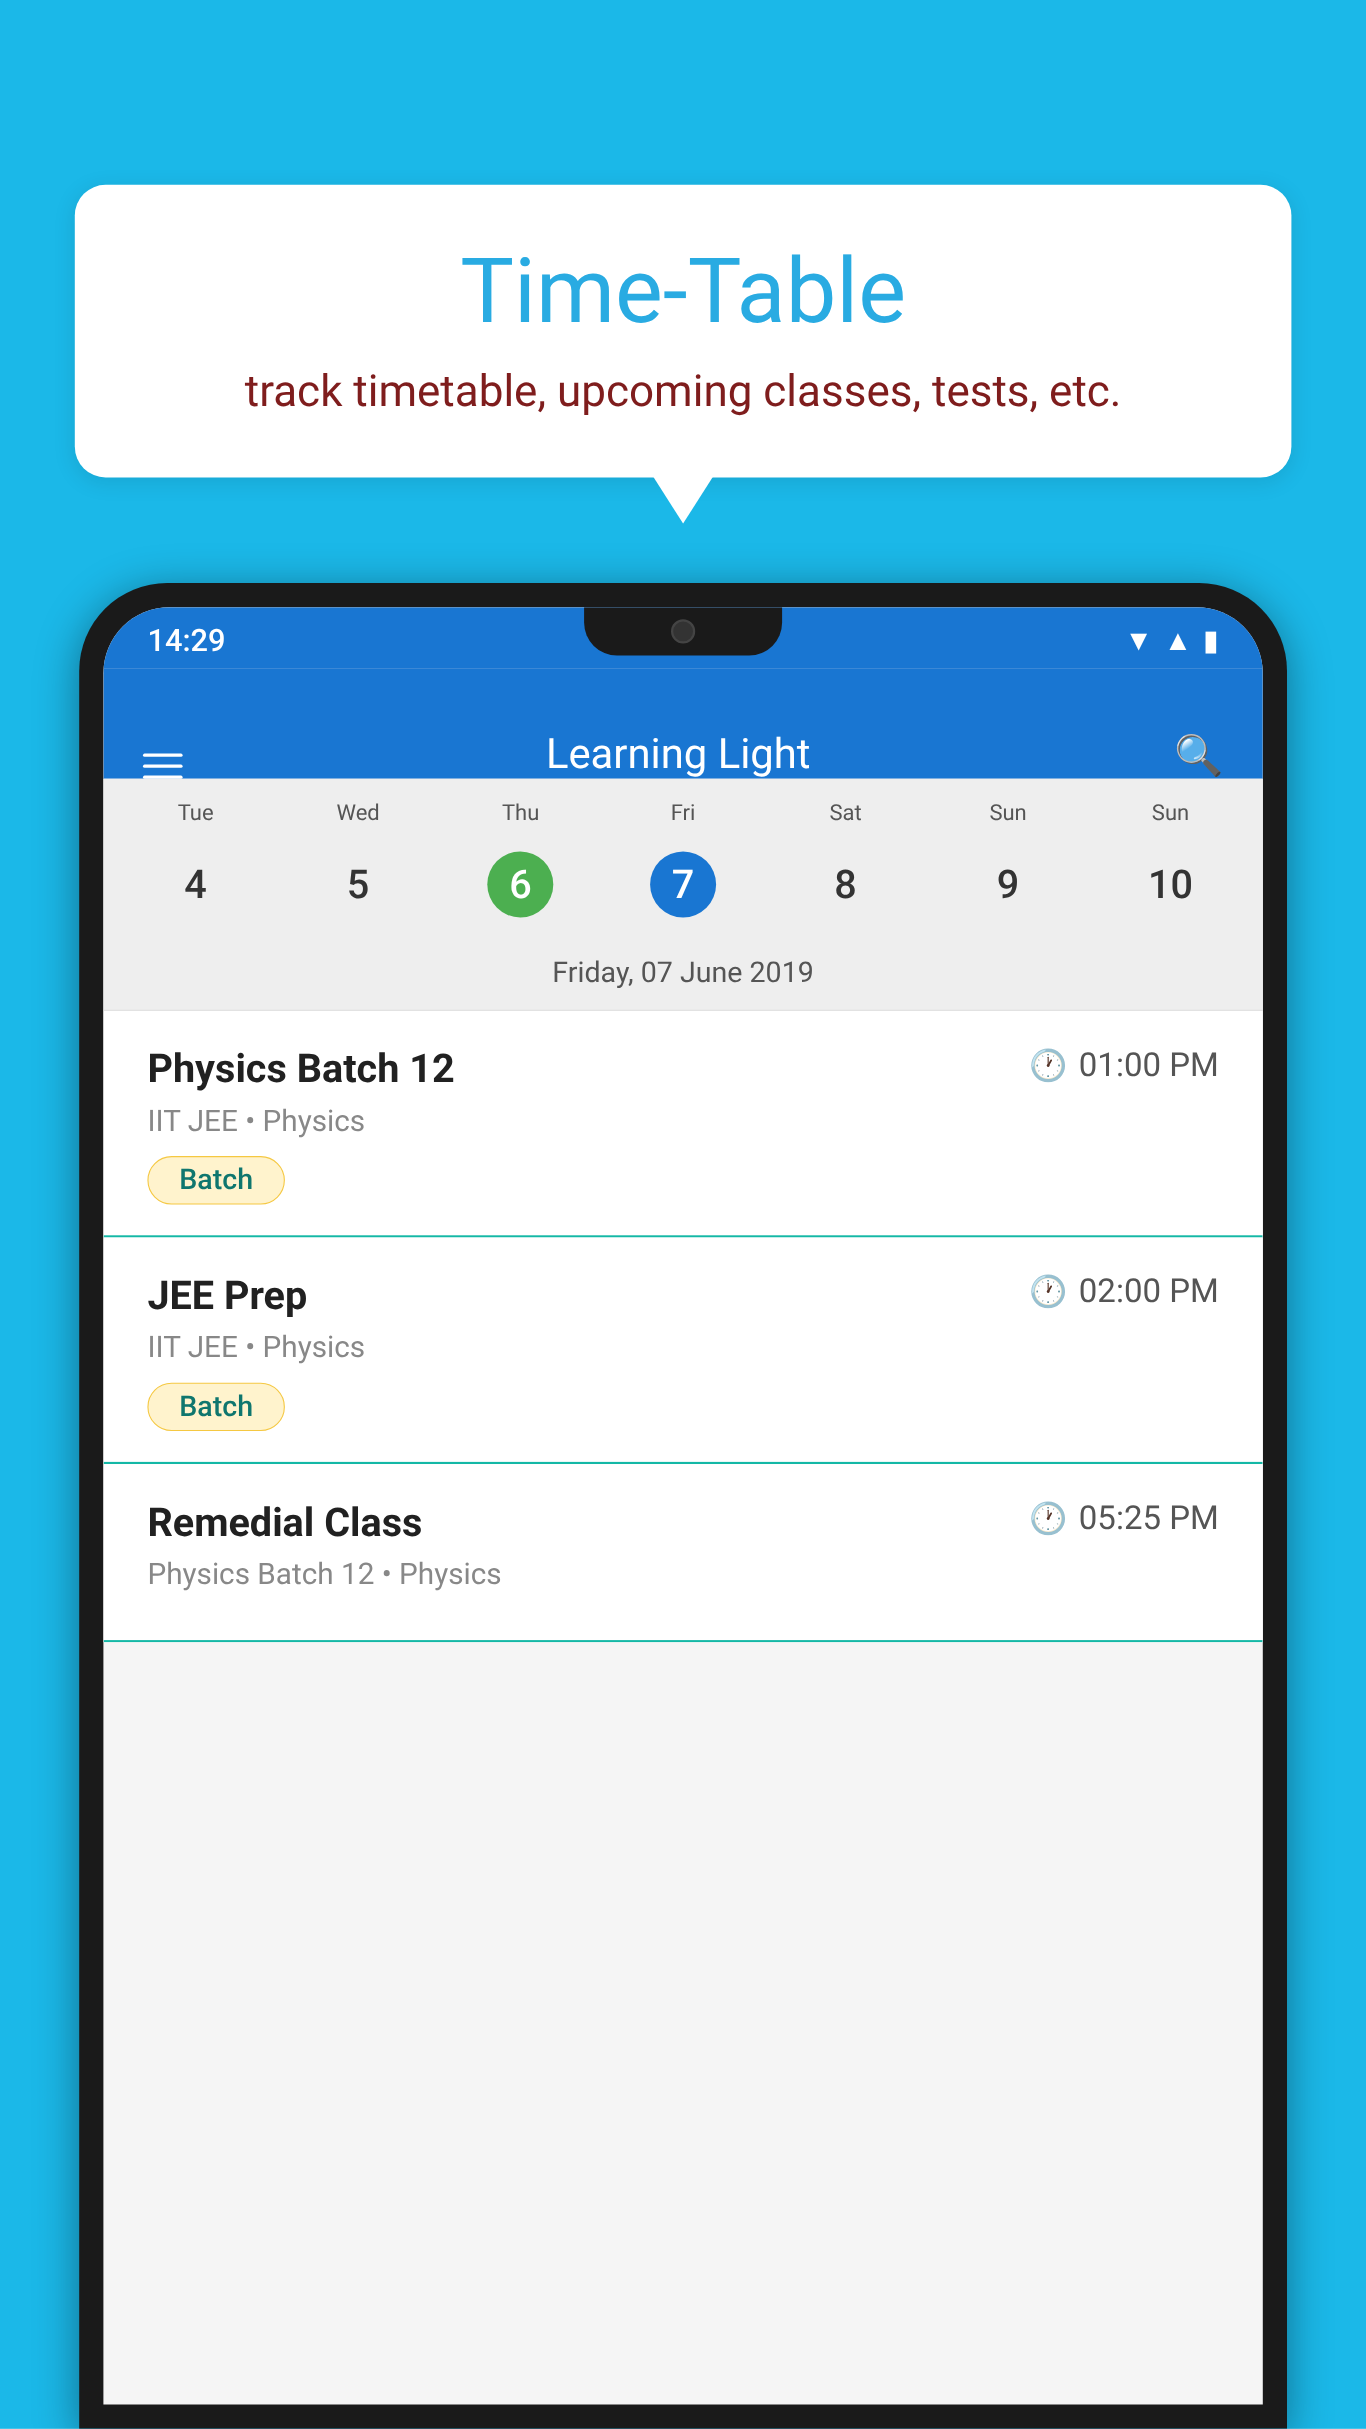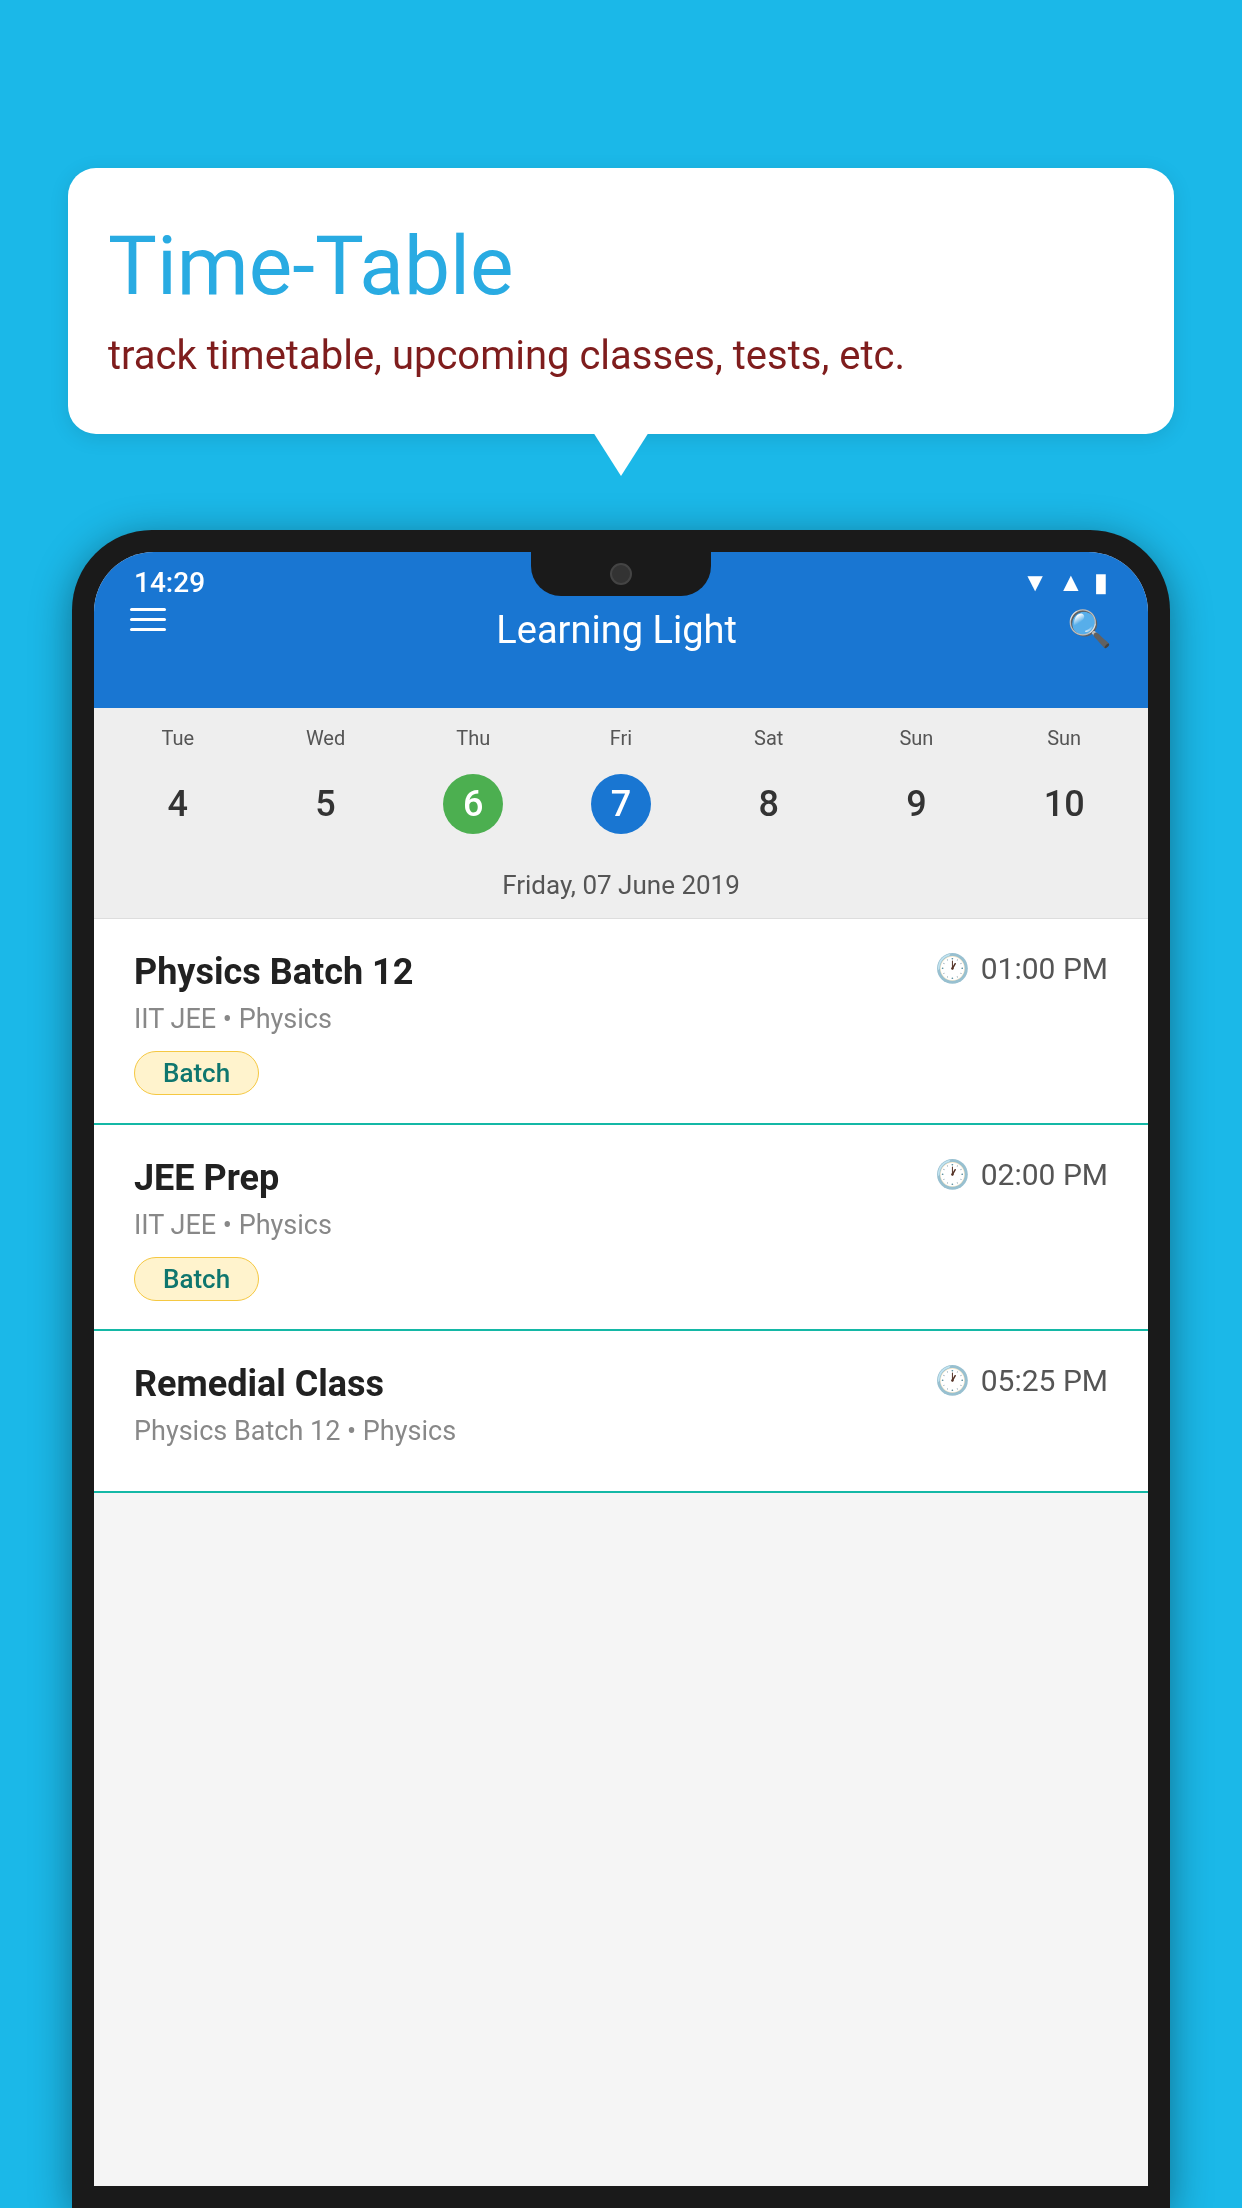--- a/index.html
+++ b/index.html
@@ -19,21 +19,21 @@
       position: absolute;
       top: 168px;
       left: 68px;
       right: 68px;
     }
 
     .speech-bubble {
       background: white;
       border-radius: 28px;
       padding: 50px 40px 55px;
-      text-align: left;
+      text-align: center;
       box-shadow: 0 4px 20px rgba(0,0,0,0.1);
       position: relative;
     }
 
     .speech-bubble::after {
       content: '';
       position: absolute;
       bottom: -42px;
       left: 50%;
       transform: translateX(-50%);
@@ -123,21 +123,21 @@
       display: flex;
       align-items: center;
       gap: 10px;
     }
 
     
     .app-bar {
       background: #1976D2;
       height: 100px;
       display: flex;
-      align-items: flex-start;
+      align-items: flex-end;
       padding: 0 36px;
       gap: 28px;
     }
 
     .hamburger-icon {
       color: white;
       font-size: 38px;
       display: flex;
       flex-direction: column;
       gap: 7px;

